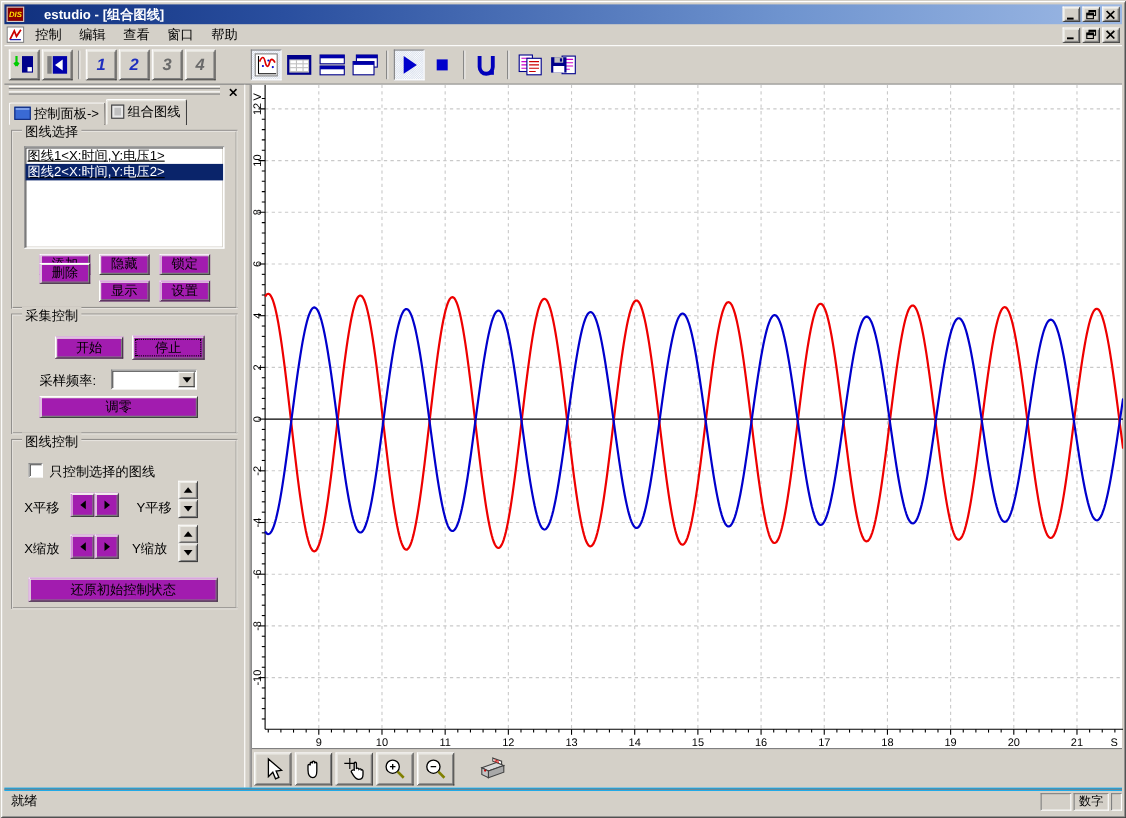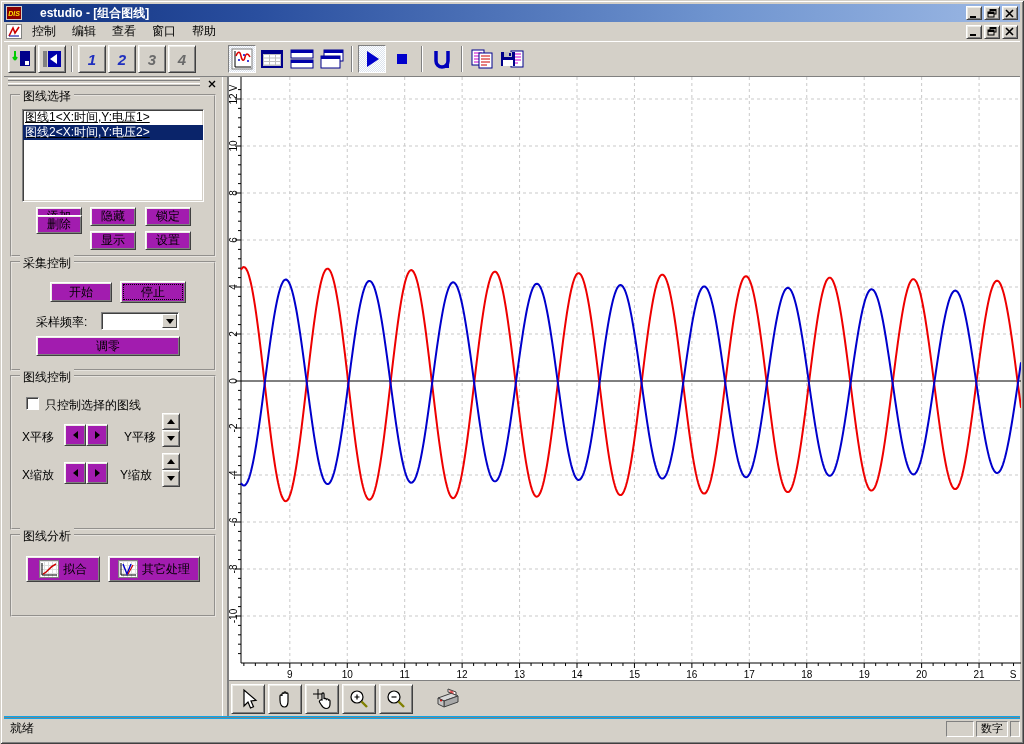--- a/index.html
+++ b/index.html
@@ -304,20 +304,30 @@
   <div class="content">
 
     <div class="sidebar">
       <div class="grip-row">
         <div class="grip-line"></div>
           <div class="grip-line"></div>
         <div class="panel-close">
           <svg width="8" height="8">
               <path d="M1 1 L7 7 M7 1 L1 7" stroke="#000" stroke-width="1.4"></path>
             </svg>
+        </div>
+      </div>
+      <div class="tabs">
+        <div class="tab">
+          <span class="tab-icon1"></span>
+          <span>控制面板-&gt;</span>
+        </div>
+        <div class="tab active">
+          <span class="tab-icon2"></span>
+          <span>组合图线</span>
         </div>
       </div>
 
       <div class="groupbox" style="height:163px;">
         <span class="gb-title">图线选择</span>
         <div class="listbox" style="left:10px; top:13px; width:182px; height:93px;">
           <div class="li">图线1&lt;X:时间,Y:电压1&gt;</div>
           <div class="li sel">图线2&lt;X:时间,Y:电压2&gt;</div>
         </div>
         <div class="btn" style="left:24px; top:111px; width:46px; height:19px;">添加</div>
@@ -371,44 +381,23 @@
           </div>
         <div class="lbl" style="left:108px; top:90px;">Y缩放</div>
         <div class="spinner" style="left:150px; top:76px;">
           <div class="btn2">
               <span class="tri-up"></span>
             </div>
           <div class="btn2">
               <span class="tri-down"></span>
             </div>
         </div>
-      </div>
-
-      <div class="groupbox" style="height:83px;">
-        <span class="gb-title">图线分析</span>
-        <div class="btn" style="left:14px; top:20px; width:74px; height:26px;">
-          <span class="mini-chart">
-            <svg width="18" height="16">
-                <path d="M2 14 V2 M2 14 H17" stroke="#000"></path>
-                <path d="M3 13 C7 12 9 6 16 3" stroke="#cc0000" stroke-width="1.4" fill="none"></path>
-              </svg>
-          </span>
-          <span>拟合</span>
-        </div>
-        <div class="btn" style="left:96px; top:20px; width:92px; height:26px;">
-          <span class="mini-chart">
-            <svg width="18" height="16">
-                <path d="M2 14 V2 M2 14 H17" stroke="#000"></path>
-                <path d="M4 3 L8 13 L12 3" stroke="#0000cc" stroke-width="1.4" fill="none"></path>
-                <path d="M9 13 L14 4" stroke="#cc0000" stroke-width="1.2" fill="none"></path>
-              </svg>
-          </span>
-          <span>其它处理</span>
-        </div>
-      </div>
+        <div class="btn" style="left:14px; top:124px; width:172px; height:22px;">还原初始控制状态</div>
+      </div>
+
     </div>
 
     <div class="vsplitter"></div>
 
     <div class="plotwrap">
       <div class="plotarea">
         <svg id="plot-svg" width="792" height="603">
             <line x1="12" y1="22" x2="792" y2="22" stroke="#c9c9c9" stroke-dasharray="3,3"></line>
             <line x1="12" y1="69" x2="792" y2="69" stroke="#c9c9c9" stroke-dasharray="3,3"></line>
             <line x1="12" y1="116" x2="792" y2="116" stroke="#c9c9c9" stroke-dasharray="3,3"></line>

